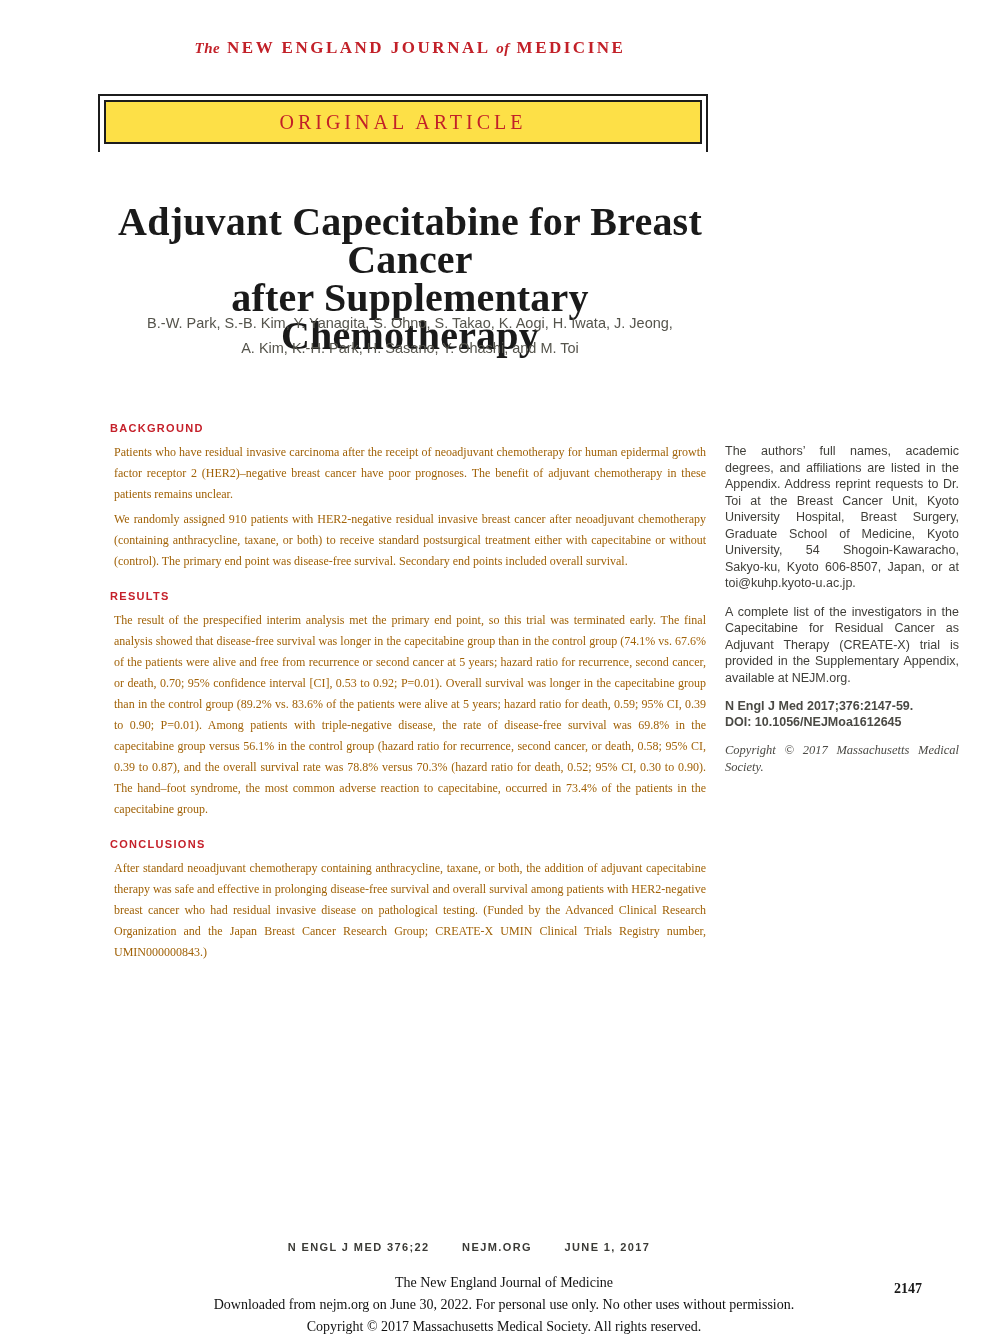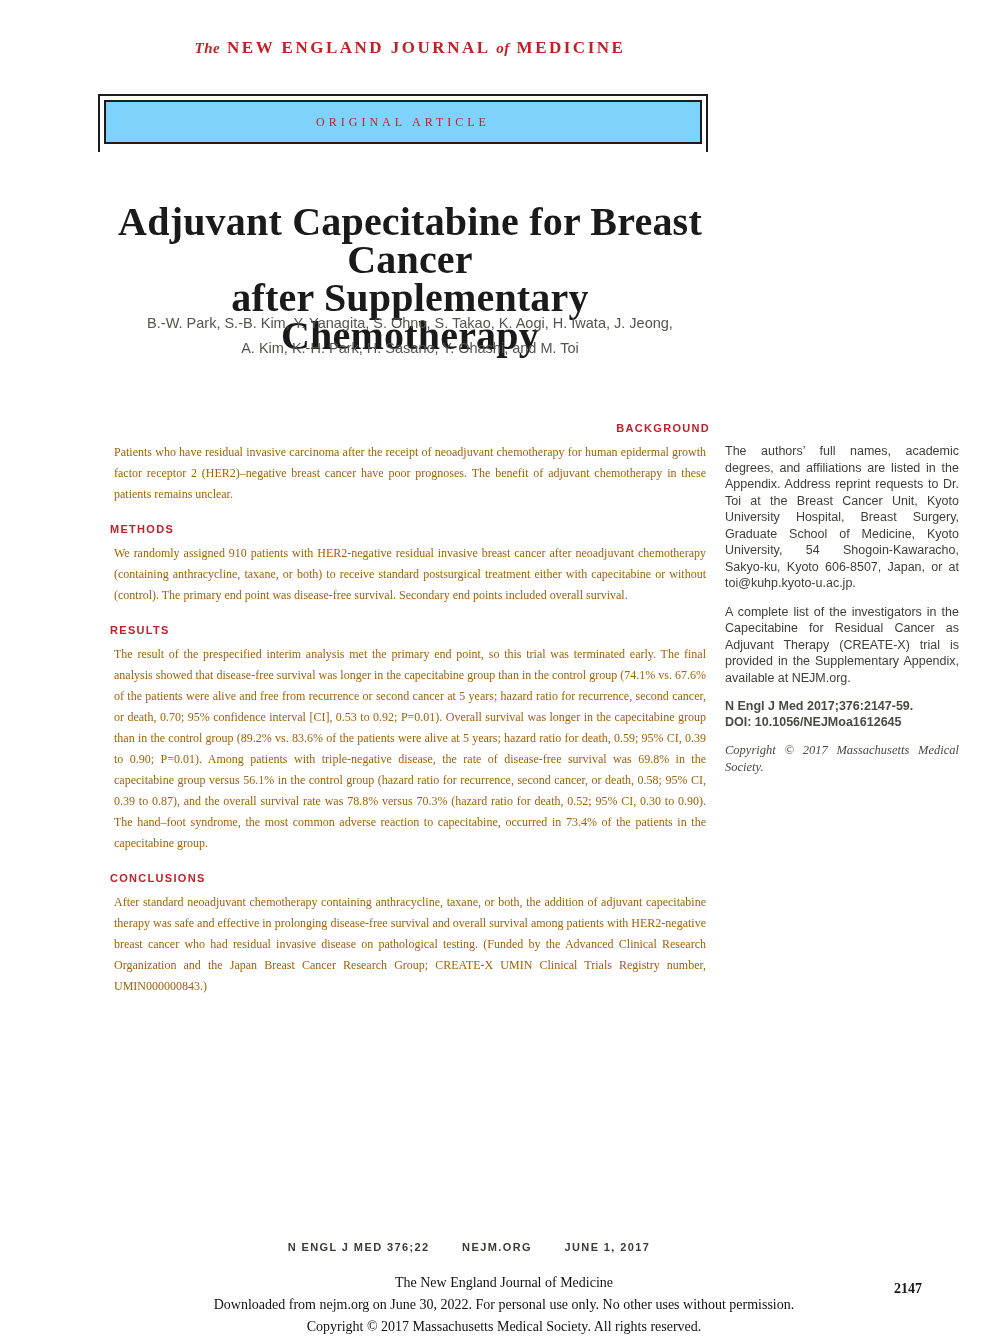--- a/index.html
+++ b/index.html
@@ -14,23 +14,23 @@
   }
   .masthead .lc{font-style:italic;font-size:15px;letter-spacing:0.5px;font-weight:bold;text-transform:none;}
   
   .kicker-outer{
     position:absolute;left:98px;top:94px;width:610px;height:58px;
     border-top:2px solid #1c1c1c;border-left:2px solid #1c1c1c;border-right:2px solid #1c1c1c;
     box-sizing:border-box;
   }
   .kicker-inner{
     position:absolute;left:4px;right:4px;top:4px;height:40px;
-    border:2px solid #1c1c1c;background:#7dd3fc;
+    border:2px solid #1c1c1c;background:#fde047;
     display:flex;align-items:center;justify-content:center;
-    color:#c22028;font-size:12px;letter-spacing:4px;
+    color:#c22028;font-size:20px;letter-spacing:4px;
   }
   
   .title{
     position:absolute;left:104px;top:176px;width:612px;text-align:center;
     font-size:40px;line-height:38px;font-weight:bold;color:#1a1a1a;letter-spacing:0.2px;
   }
   .authors{
     position:absolute;left:96px;top:286px;width:628px;text-align:center;
     font-family:"Liberation Sans",sans-serif;font-size:14.5px;line-height:25px;color:#55544c;
   }
@@ -40,21 +40,21 @@
     background:#fbf7e3;border-top:2px solid #33332e;border-bottom:2px solid #33332e;
     display:flex;align-items:center;justify-content:center;
     font-size:14px;letter-spacing:5px;color:#26261f;
   }
   
   .abstract-col{position:absolute;left:110px;top:414px;width:600px;}
   .abstract-col h3{
     font-family:"Liberation Sans",sans-serif;font-size:11px;font-weight:bold;
     letter-spacing:1.3px;color:#c5202a;margin:0;padding:14px 0 4px 0;
   }
-  .abstract-col h3.first{padding-top:8px;text-align:right;}
+  .abstract-col h3.first{padding-top:8px;}
   .abstract-col p{
     margin:4px;font-size:12px;line-height:21px;text-align:justify;color:#a16207;
   }
   
   .sidebar{
     position:absolute;left:725px;top:443px;width:234px;
     font-family:"Liberation Sans",sans-serif;font-size:12.5px;line-height:16.5px;
     color:#3f3e39;text-align:justify;
   }
   .sidebar p{margin:0 0 12px 0;}
@@ -106,21 +106,20 @@
     <br>
     <span>B.-W. Park, S.-B. Kim, Y. Yanagita, S. Ohno, S. Takao, K. Aogi, H. Iwata, J. Jeong,</span><br>
     <span>A. Kim, K.-H. Park, H. Sasano, Y. Ohashi, and M. Toi</span>
   </div>
 
 
   <div class="abstract-col">
     <h3 class="first">BACKGROUND</h3>
     <p>Patients who have residual invasive carcinoma after the receipt of neoadjuvant chemotherapy for human epidermal growth factor receptor 2 (HER2)–negative breast cancer have poor prognoses. The benefit of adjuvant chemotherapy in these patients remains unclear.</p>
 
-    <h3>METHODS</h3>
     <p>We randomly assigned 910 patients with HER2-negative residual invasive breast cancer after neoadjuvant chemotherapy (containing anthracycline, taxane, or both) to receive standard postsurgical treatment either with capecitabine or without (control). The primary end point was disease-free survival. Secondary end points included overall survival.</p>
 
     <h3>RESULTS</h3>
     <p>The result of the prespecified interim analysis met the primary end point, so this trial was terminated early. The final analysis showed that disease-free survival was longer in the capecitabine group than in the control group (74.1% vs. 67.6% of the patients were alive and free from recurrence or second cancer at 5 years; hazard ratio for recurrence, second cancer, or death, 0.70; 95% confidence interval [CI], 0.53 to 0.92; P=0.01). Overall survival was longer in the capecitabine group than in the control group (89.2% vs. 83.6% of the patients were alive at 5 years; hazard ratio for death, 0.59; 95% CI, 0.39 to 0.90; P=0.01). Among patients with triple-negative disease, the rate of disease-free survival was 69.8% in the capecitabine group versus 56.1% in the control group (hazard ratio for recurrence, second cancer, or death, 0.58; 95% CI, 0.39 to 0.87), and the overall survival rate was 78.8% versus 70.3% (hazard ratio for death, 0.52; 95% CI, 0.30 to 0.90). The hand–foot syndrome, the most common adverse reaction to capecitabine, occurred in 73.4% of the patients in the capecitabine group.</p>
 
     <h3>CONCLUSIONS</h3>
     <p>After standard neoadjuvant chemotherapy containing anthracycline, taxane, or both, the addition of adjuvant capecitabine therapy was safe and effective in prolonging disease-free survival and overall survival among patients with HER2-negative breast cancer who had residual invasive disease on pathological testing. (Funded by the Advanced Clinical Research Organization and the Japan Breast Cancer Research Group; CREATE-X UMIN Clinical Trials Registry number, UMIN000000843.)</p>
   </div>
 
   <aside class="sidebar">

